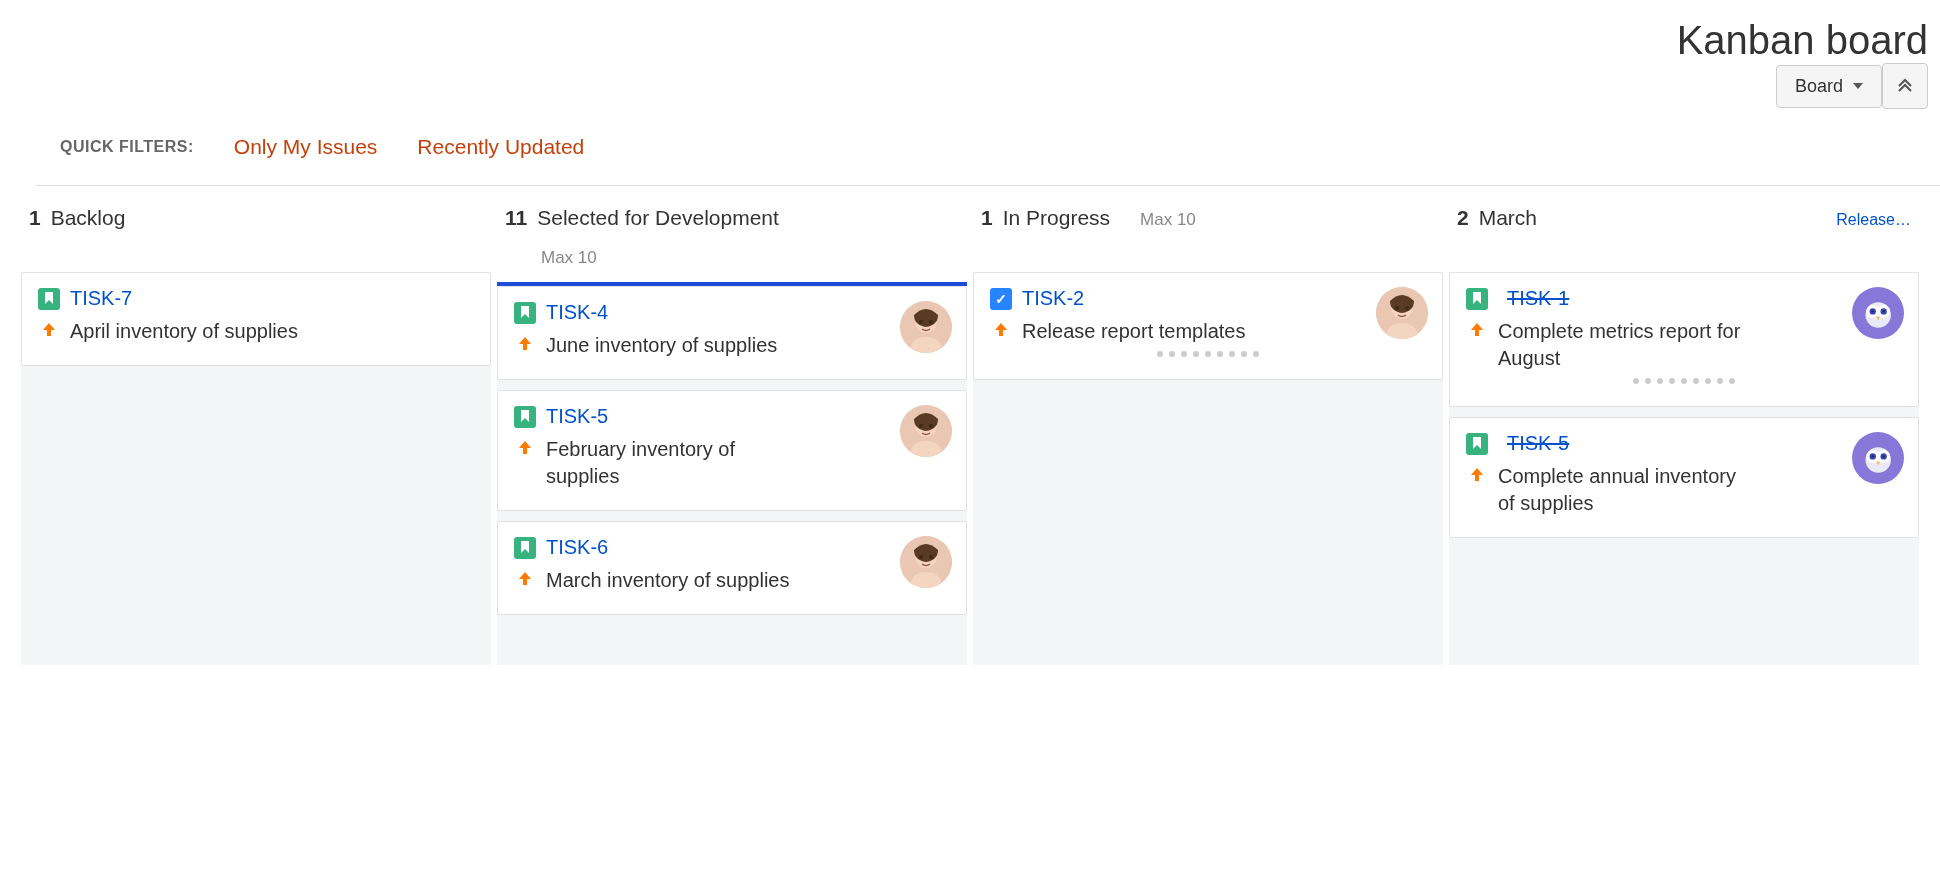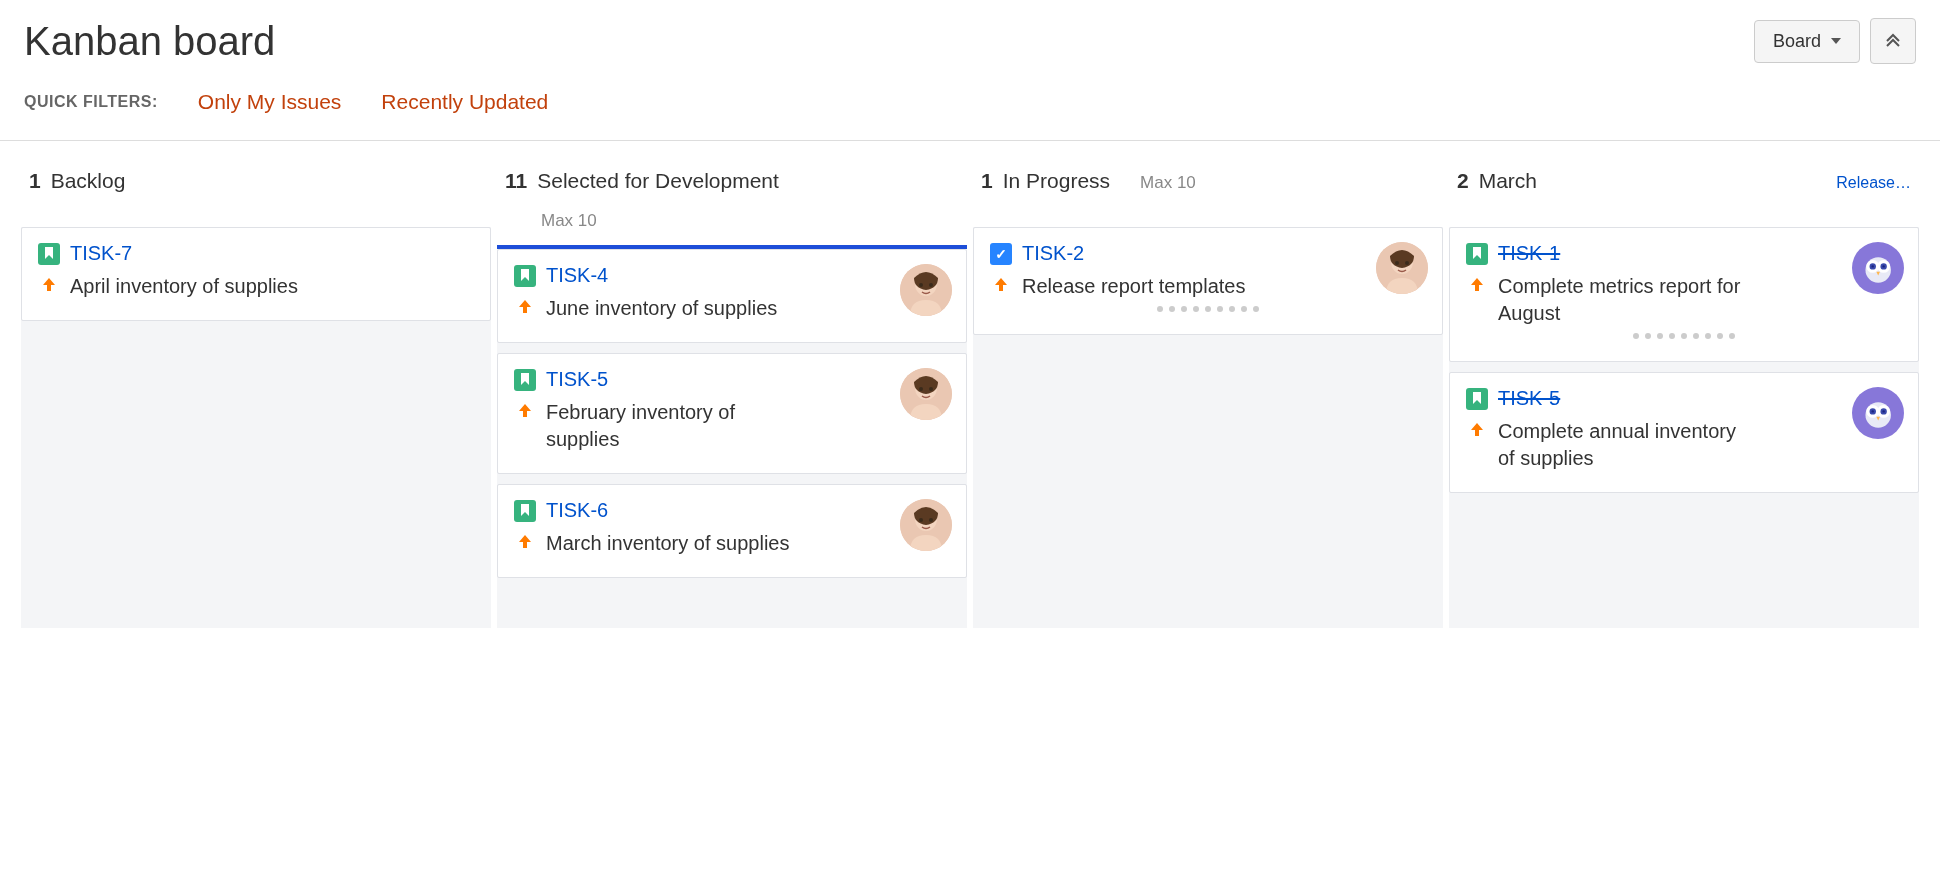--- a/index.html
+++ b/index.html
@@ -6,30 +6,30 @@
   body {
     font-family: -apple-system, BlinkMacSystemFont, "Segoe UI", Helvetica, Arial, sans-serif;
     background: #fff;
     color: #333;
     width: 1940px;
   }
   .header {
     display: flex;
     justify-content: space-between;
     align-items: flex-end;
-    padding: 18px 24px 0 24px;
+    padding: 18px 12px 0 24px;
+    flex-direction: column;
   }
   .page-title {
     font-size: 40px;
     font-weight: 400;
     color: #333;
   }
   .header-actions {
     display: flex;
-    gap: 10px;
     align-items: center;
   }
   .board-dropdown {
     background: #f5f5f5;
     border: 1px solid #ccc;
     border-radius: 4px;
     padding: 10px 18px;
     font-size: 18px;
     color: #333;
     display: flex;
@@ -55,20 +55,21 @@
     cursor: pointer;
     font-size: 16px;
     color: #555;
   }
   .quick-filters {
     display: flex;
     align-items: center;
     gap: 40px;
     padding: 26px 24px 26px 24px;
     border-bottom: 1px solid #ddd;
+    margin-left: 36px;
   }
   .quick-filters-label {
     font-size: 16px;
     letter-spacing: 0.5px;
     color: #666;
     font-weight: 600;
   }
   .filter-link {
     color: #c2410c;
     font-size: 21px;
@@ -102,21 +103,20 @@
     flex-wrap: wrap;
   }
   .column-count {
     font-size: 21px;
     font-weight: 700;
     color: #333;
   }
   .column-name {
     font-size: 21px;
     color: #333;
-    margin-top: 8px;
   }
   .column-max {
     font-size: 17px;
     color: #888;
     margin-left: 20px;
   }
   .column-max-below {
     font-size: 17px;
     color: #888;
     width: 100%;
@@ -171,20 +171,21 @@
   .issue-type-task  { background: #2684ff; }
   .bookmark-glyph { color: #fff; font-size: 14px; }
   .check-glyph { color: #fff; font-size: 14px; font-weight: bold; }
   .issue-key {
     color: #0052cc;
     font-size: 20px;
     font-weight: 400;
   }
   .issue-key.done {
     text-decoration: line-through;
+    margin-left: 9px;
   }
   .card-body-row {
     display: flex;
     align-items: flex-start;
     gap: 10px;
     margin-top: 8px;
   }
   .priority-icon {
     width: 22px;
     height: 22px;

